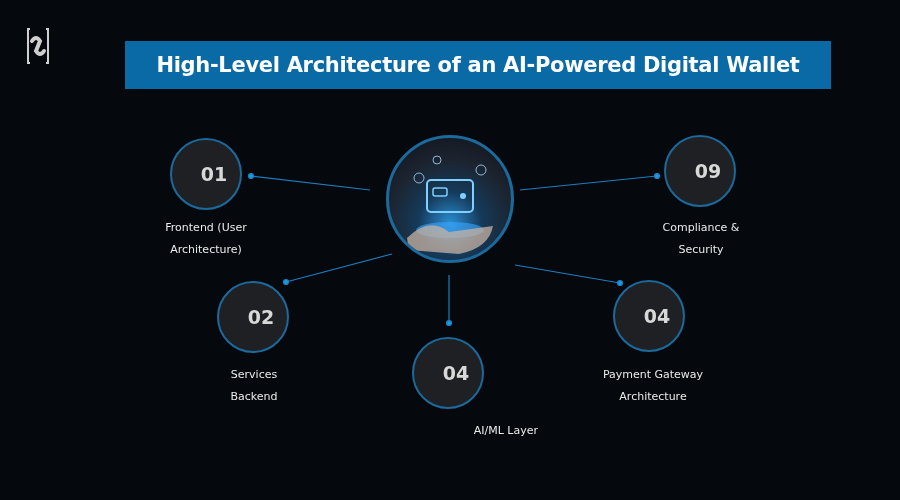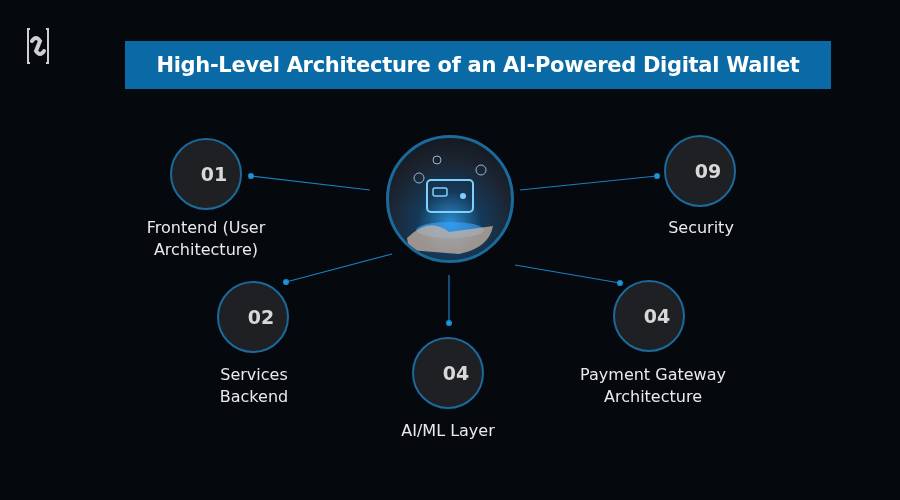--- a/index.html
+++ b/index.html
@@ -3,21 +3,21 @@
 <meta charset="utf-8">
 <style>
   html, body { margin:0; padding:0; }
   body { width:900px; height:500px; background:#05080d; position:relative; overflow:hidden; font-family:"DejaVu Sans", sans-serif; }
   .logo { position:absolute; left:27px; top:27px; width:22px; height:38px; }
   .title-bar { position:absolute; left:97px; top:41px; width:706px; height:48px; background:#0a6aa6; display:flex; align-items:center; justify-content:center;margin-left:28px; }
   .title-text { color:#fff; font-weight:bold; font-size:21px; font-family:"DejaVu Sans", sans-serif; letter-spacing:-0.3px; }
   svg.lines { position:absolute; left:0; top:0; }
   .node { position:absolute; width:72px; height:72px; border-radius:50%; background:#1f2024; border:2px solid #1a6a9c; box-sizing:border-box; display:flex; align-items:center; justify-content:center; }
   .node-num { color:#d8d8d8; font-weight:bold; font-size:19px;margin-left:16px; }
-  .label { position:absolute; color:#eaeaea; font-size:16px; text-align:center; line-height:22px; width:180px; }
+  .label { position:absolute; color:#eaeaea; font-size:11px; text-align:center; line-height:22px; width:180px; }
   .hub { position:absolute; left:386px; top:135px; width:128px; height:128px; border-radius:50%; border:3px solid #1a6a9c; box-sizing:border-box; overflow:hidden; background:radial-gradient(circle at 50% 70%, #2a8fd4 0%, #153a5a 30%, #1c2430 60%, #0e1218 100%); }
 </style>
 </head>
 <body>
 
 <svg class="logo" viewBox="0 0 22 38">
   <path d="M3 2 H1 V36 H3 M19 2 H21 V36 H19" stroke="#cfcfcf" stroke-width="2" fill="none"></path>
   <path d="M5 14 Q9 8 13 14 L9 24 Q13 30 17 24" stroke="#cfcfcf" stroke-width="4" fill="none" stroke-linecap="round"></path>
 </svg>
 
@@ -65,30 +65,31 @@
     <span class="node-num">02</span>
   </div>
 <div class="label" style="left:164px;top:364px;">
     <div>Services</div>
     <div>Backend</div>
   </div>
 
 <div class="node" style="left:412px;top:337px;">
     <span class="node-num">04</span>
   </div>
-<div class="label" style="left:358px;top:420px;">
+<div class="label" style="left:358px;top:420px;text-align:right;">
     <div>AI/ML Layer</div>
   </div>
 
 <div class="node" style="left:613px;top:280px;">
     <span class="node-num">04</span>
   </div>
 <div class="label" style="left:563px;top:364px;">
     <div>Payment Gateway</div>
     <div>Architecture</div>
   </div>
 
 <div class="node" style="left:664px;top:135px;">
     <span class="node-num">09</span>
   </div>
 <div class="label" style="left:611px;top:217px;">
+    <div>Compliance &amp;</div>
     <div>Security</div>
   </div>
 
 </body></html>

